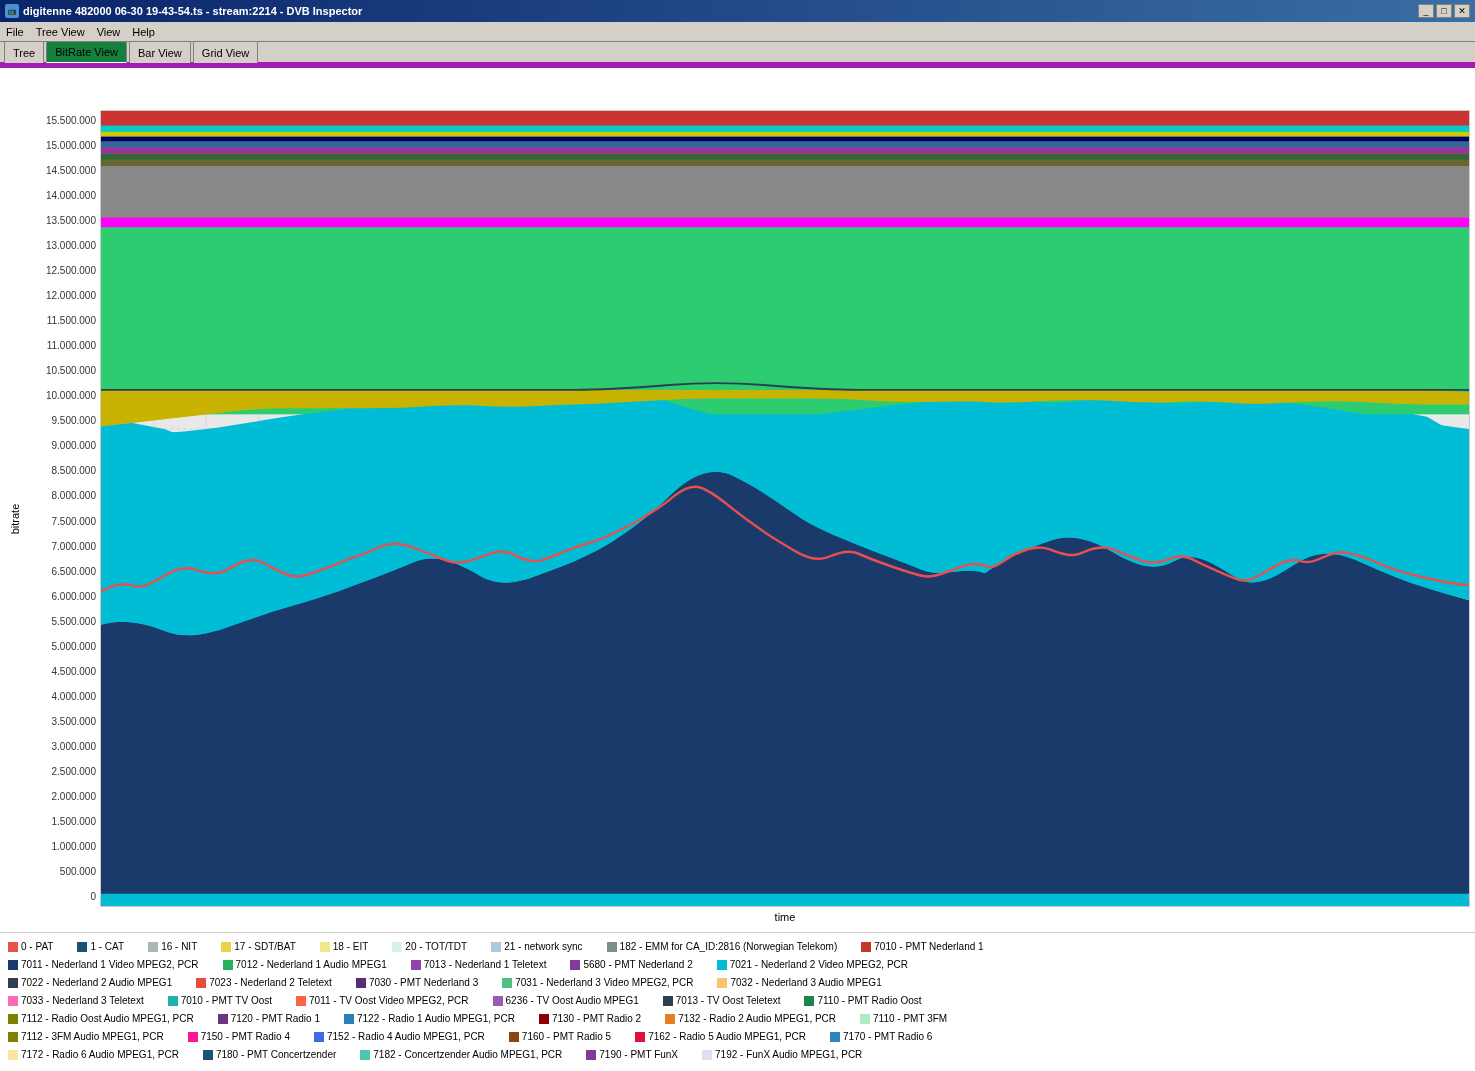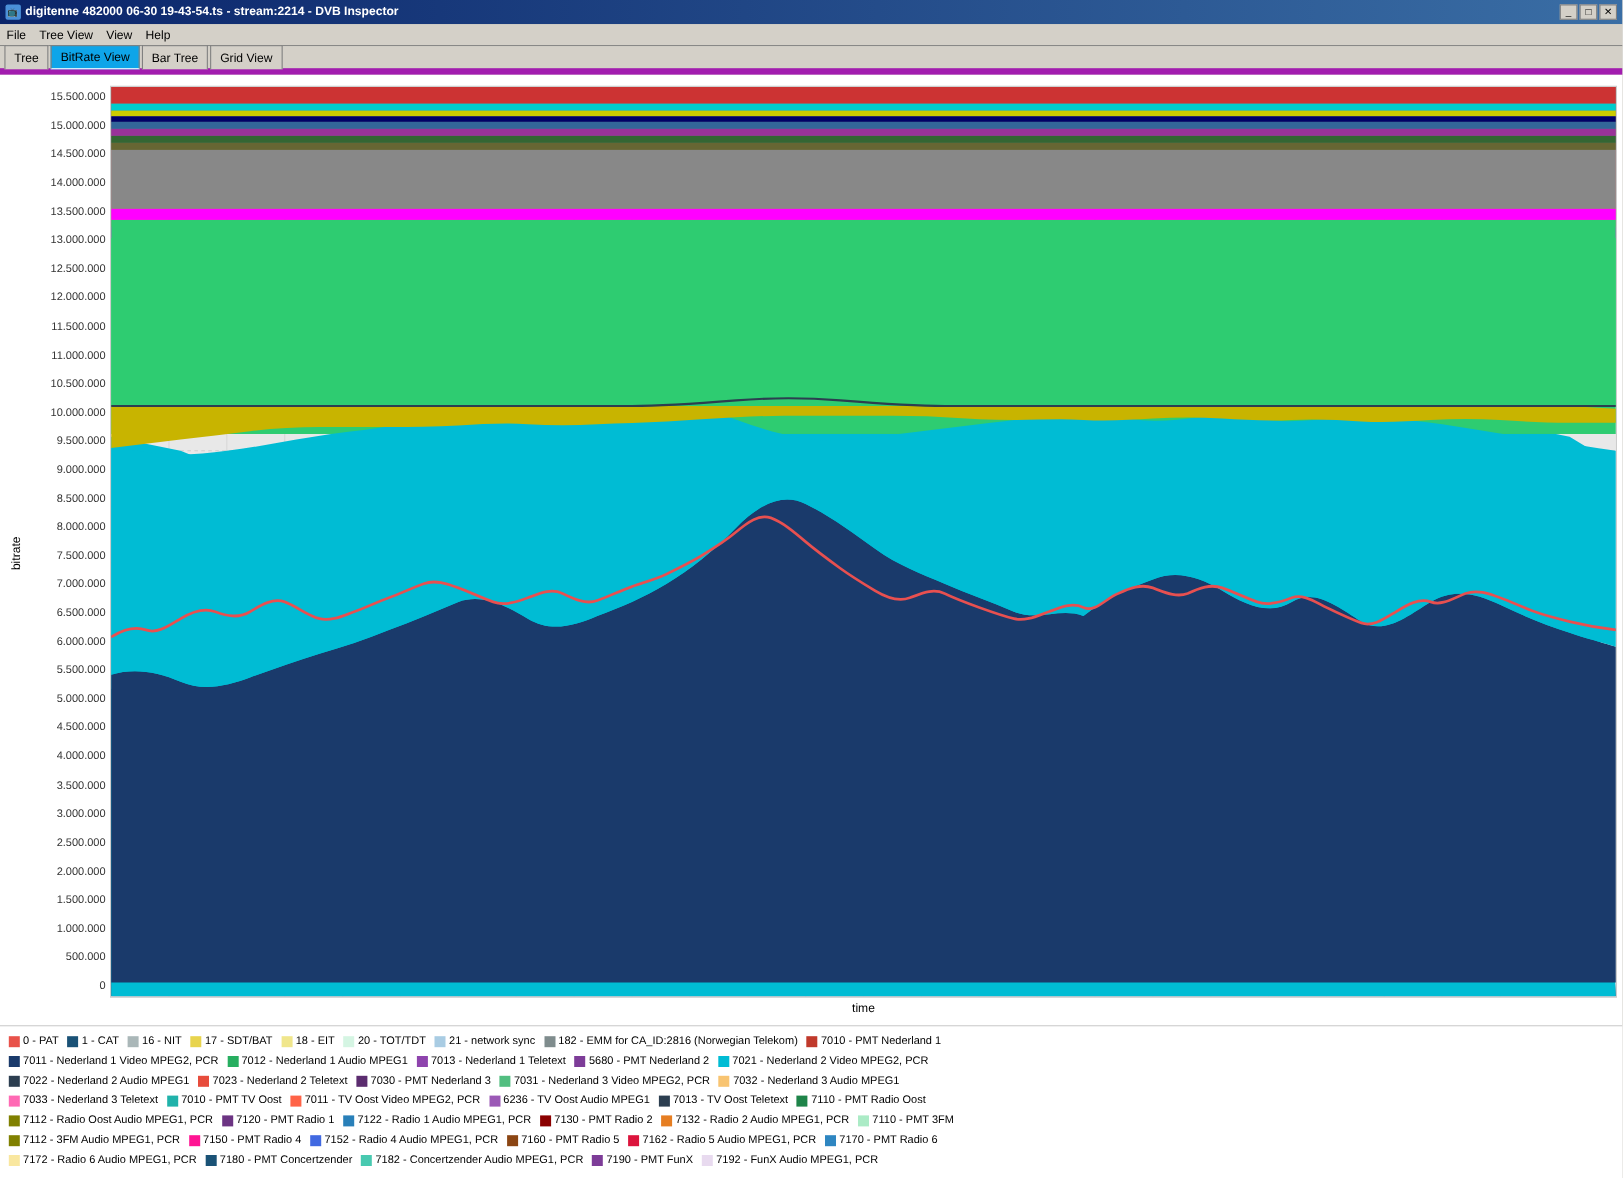--- a/index.html
+++ b/index.html
@@ -30,44 +30,44 @@
       padding: 2px 8px;
       font-size: 11px;
       background: #d4d0c8;
       border: 1px solid #808080;
       border-bottom: none;
       cursor: pointer;
       height: 22px;
       display: flex; align-items: center;
     }
     .tab-btn.active {
-      background: #0ea5e9;
+      background: #15803d;
       border-bottom: 1px solid white;
       z-index: 1;
     }
     
     
     .main-content { background: white; display: flex; flex-direction: column; height: calc(1071px - 22px - 20px - 26px); }
     
     
-    .chart-container { display: flex; flex: 1; padding: 10px 5px 5px 5px; }
+    .chart-container { display: flex; flex: 1; padding: 10px 5px 5px 5px; margin-top: 32px; }
     .y-axis { width: 75px; display: flex; flex-direction: column; justify-content: space-between; align-items: flex-end; padding-right: 4px; padding-bottom: 25px; padding-top: 5px; }
     .y-tick { font-size: 10px; color: #333; text-align: right; }
     
     .chart-inner { flex: 1; display: flex; flex-direction: column; }
     .chart-plot { flex: 1; position: relative; background: #e8e8e8; border: 1px solid #ccc; overflow: hidden; }
     .x-axis-label { text-align: center; font-size: 11px; padding: 4px; }
     
     
     .y-axis-label-container { width: 20px; display: flex; align-items: center; justify-content: center; }
     .y-axis-label { transform: rotate(-90deg); font-size: 11px; white-space: nowrap; }
     
     
     .legend { padding: 6px 8px; border-top: 1px solid #ccc; font-size: 10px; line-height: 1.6; background: white; }
-    .legend-row { display: flex; flex-wrap: wrap; gap: 2px 8px; margin-bottom: 2px; }
+    .legend-row { display: flex; flex-wrap: wrap; gap: 2px 24px; margin-bottom: 2px; }
     .legend-item { display: flex; align-items: center; gap: 3px; white-space: nowrap; }
     .legend-color { width: 10px; height: 10px; display: inline-block; flex-shrink: 0; }
     
     
     .chart-svg { width: 100%; height: 100%; }
   </style>
 </head>
 <body>
 
 <div class="title-bar">
@@ -85,21 +85,21 @@
 <div class="menu-bar">
   <span class="menu-item">File</span>
   <span class="menu-item">Tree View</span>
   <span class="menu-item">View</span>
   <span class="menu-item">Help</span>
 </div>
 
 <div class="toolbar">
   <button class="tab-btn">Tree</button>
   <button class="tab-btn active">BitRate View</button>
-  <button class="tab-btn">Bar Tree</button>
+  <button class="tab-btn">Bar View</button>
   <button class="tab-btn">Grid View</button>
 </div>
 
 <div class="main-content">
 
   <div class="chart-container" style="height: 710px; flex-shrink: 0;">
 
     <div class="y-axis-label-container">
       <span class="y-axis-label">bitrate</span>
     </div>

